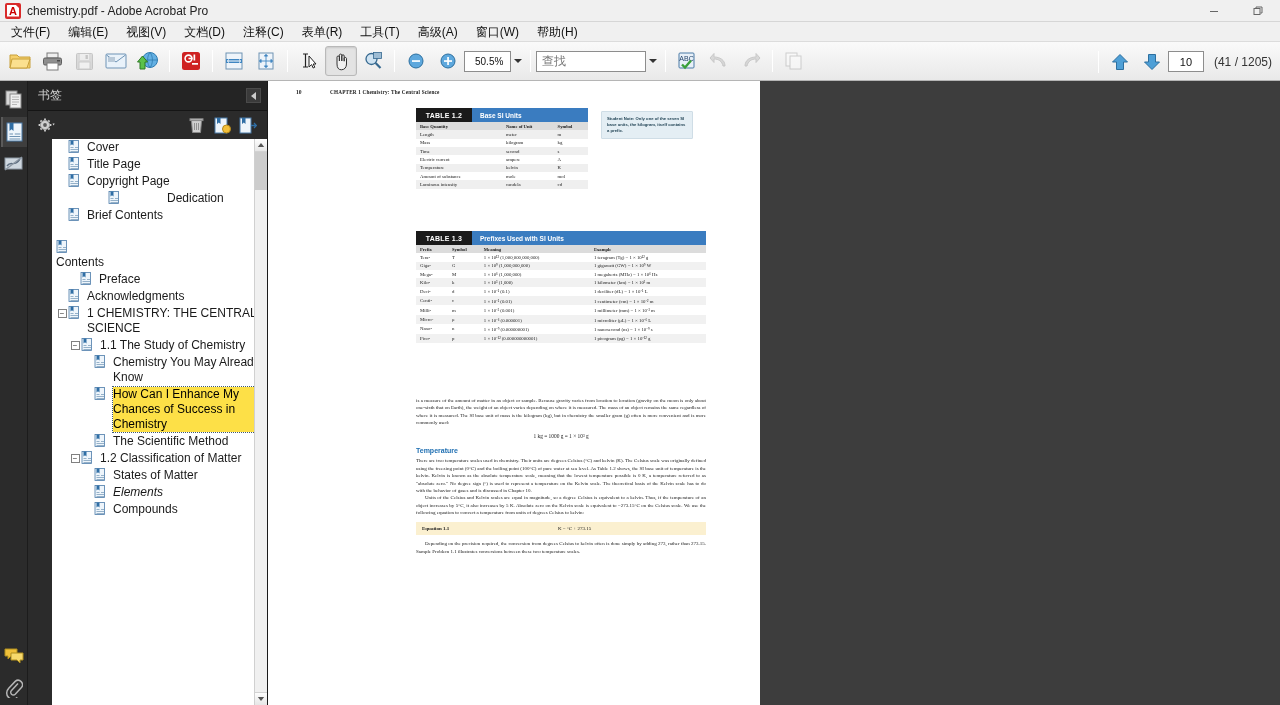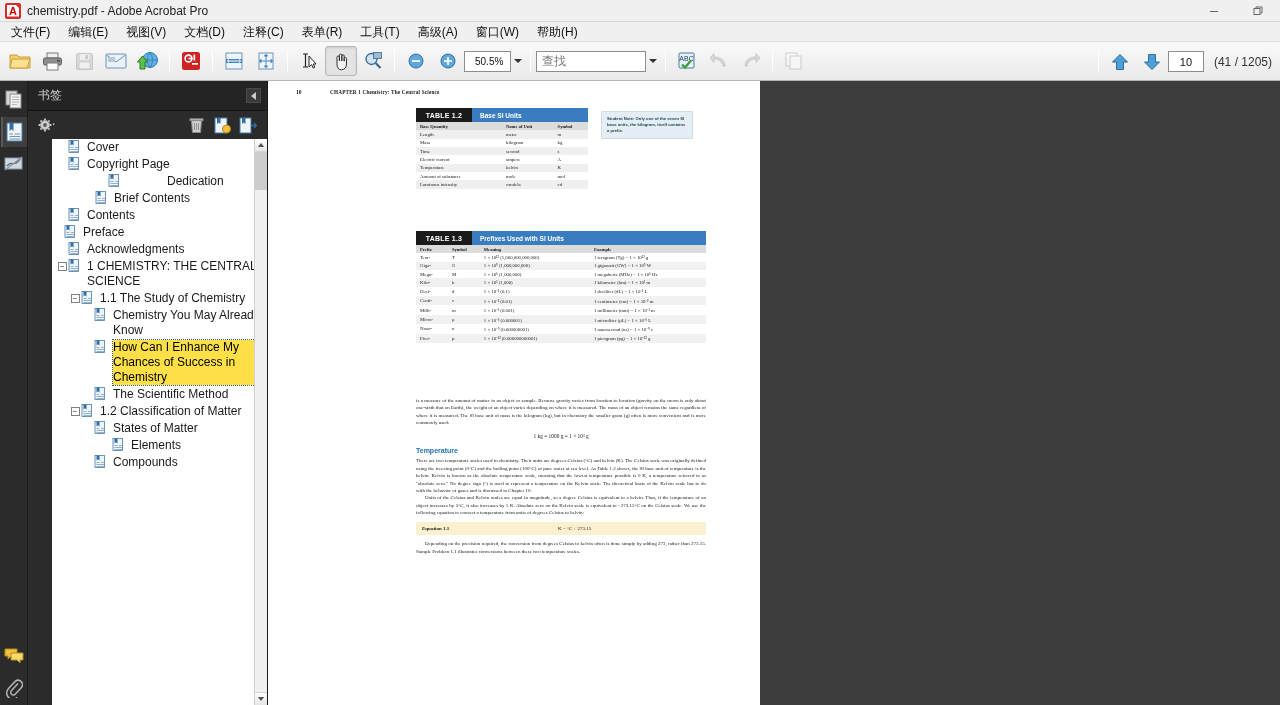--- a/index.html
+++ b/index.html
@@ -441,50 +441,59 @@
               </svg></span>
             <span class="lbl">Cover</span>
           </div>
           <div class="bmrow" style="padding-left: 4px;">
             <span class="expander"></span>
             <span class="ic"><svg width="12" height="13" viewBox="0 0 12 13">
   <rect x="1" y="0.5" width="9.5" height="12" fill="#eef5fb" stroke="#4a7aa8" stroke-width=".8"></rect>
   <path d="M2.5 0.5h3v5L4 4.2 2.5 5.5z" fill="#2f6ea5"></path>
   <path d="M7 7.5h3M2.5 7.5h3M2.5 9.5h7.5M2.5 11.5h7.5" stroke="#6f93b3" stroke-width=".7"></path>
               </svg></span>
+            <span class="lbl">Title Page</span>
+          </div>
+          <div class="bmrow" style="padding-left: 4px;">
+            <span class="expander"></span>
+            <span class="ic"><svg width="12" height="13" viewBox="0 0 12 13">
+  <rect x="1" y="0.5" width="9.5" height="12" fill="#eef5fb" stroke="#4a7aa8" stroke-width=".8"></rect>
+  <path d="M2.5 0.5h3v5L4 4.2 2.5 5.5z" fill="#2f6ea5"></path>
+  <path d="M7 7.5h3M2.5 7.5h3M2.5 9.5h7.5M2.5 11.5h7.5" stroke="#6f93b3" stroke-width=".7"></path>
+              </svg></span>
             <span class="lbl">Copyright Page</span>
           </div>
           <div class="bmrow" style="padding-left: 4px; gap: 40px;">
             <span class="expander"></span>
             <span class="ic"><svg width="12" height="13" viewBox="0 0 12 13">
   <rect x="1" y="0.5" width="9.5" height="12" fill="#eef5fb" stroke="#4a7aa8" stroke-width=".8"></rect>
   <path d="M2.5 0.5h3v5L4 4.2 2.5 5.5z" fill="#2f6ea5"></path>
   <path d="M7 7.5h3M2.5 7.5h3M2.5 9.5h7.5M2.5 11.5h7.5" stroke="#6f93b3" stroke-width=".7"></path>
               </svg></span>
             <span class="lbl">Dedication</span>
           </div>
-          <div class="bmrow" style="padding-left: 21px; margin-left: 10px;">
+          <div class="bmrow" style="padding-left: 4px;">
             <span class="expander"></span>
             <span class="ic"><svg width="12" height="13" viewBox="0 0 12 13">
   <rect x="1" y="0.5" width="9.5" height="12" fill="#eef5fb" stroke="#4a7aa8" stroke-width=".8"></rect>
   <path d="M2.5 0.5h3v5L4 4.2 2.5 5.5z" fill="#2f6ea5"></path>
   <path d="M7 7.5h3M2.5 7.5h3M2.5 9.5h7.5M2.5 11.5h7.5" stroke="#6f93b3" stroke-width=".7"></path>
               </svg></span>
             <span class="lbl">Brief Contents</span>
           </div>
-          <div class="bmrow" style="padding-left: 4px;">
+          <div class="bmrow" style="padding-left: 4px; flex-direction: column;">
             <span class="expander"></span>
             <span class="ic"><svg width="12" height="13" viewBox="0 0 12 13">
   <rect x="1" y="0.5" width="9.5" height="12" fill="#eef5fb" stroke="#4a7aa8" stroke-width=".8"></rect>
   <path d="M2.5 0.5h3v5L4 4.2 2.5 5.5z" fill="#2f6ea5"></path>
   <path d="M7 7.5h3M2.5 7.5h3M2.5 9.5h7.5M2.5 11.5h7.5" stroke="#6f93b3" stroke-width=".7"></path>
               </svg></span>
             <span class="lbl">Contents</span>
           </div>
-          <div class="bmrow" style="padding-left: 0;">
+          <div class="bmrow" style="padding-left: 16px;">
             <span class="expander"></span>
             <span class="ic"><svg width="12" height="13" viewBox="0 0 12 13">
   <rect x="1" y="0.5" width="9.5" height="12" fill="#eef5fb" stroke="#4a7aa8" stroke-width=".8"></rect>
   <path d="M2.5 0.5h3v5L4 4.2 2.5 5.5z" fill="#2f6ea5"></path>
   <path d="M7 7.5h3M2.5 7.5h3M2.5 9.5h7.5M2.5 11.5h7.5" stroke="#6f93b3" stroke-width=".7"></path>
               </svg></span>
             <span class="lbl">Preface</span>
           </div>
           <div class="bmrow" style="padding-left: 4px;">
             <span class="expander"></span>
@@ -557,21 +566,21 @@
           </div>
           <div class="bmrow" style="padding-left: 30px;">
             <span class="expander"></span>
             <span class="ic"><svg width="12" height="13" viewBox="0 0 12 13">
   <rect x="1" y="0.5" width="9.5" height="12" fill="#eef5fb" stroke="#4a7aa8" stroke-width=".8"></rect>
   <path d="M2.5 0.5h3v5L4 4.2 2.5 5.5z" fill="#2f6ea5"></path>
   <path d="M7 7.5h3M2.5 7.5h3M2.5 9.5h7.5M2.5 11.5h7.5" stroke="#6f93b3" stroke-width=".7"></path>
               </svg></span>
             <span class="lbl">States of Matter</span>
           </div>
-          <div class="bmrow" style="padding-left: 48px;">
+          <div class="bmrow" style="padding-left: 30px; font-style: italic;">
             <span class="expander"></span>
             <span class="ic"><svg width="12" height="13" viewBox="0 0 12 13">
   <rect x="1" y="0.5" width="9.5" height="12" fill="#eef5fb" stroke="#4a7aa8" stroke-width=".8"></rect>
   <path d="M2.5 0.5h3v5L4 4.2 2.5 5.5z" fill="#2f6ea5"></path>
   <path d="M7 7.5h3M2.5 7.5h3M2.5 9.5h7.5M2.5 11.5h7.5" stroke="#6f93b3" stroke-width=".7"></path>
               </svg></span>
             <span class="lbl">Elements</span>
           </div>
           <div class="bmrow" style="padding-left: 30px;">
             <span class="expander"></span>

